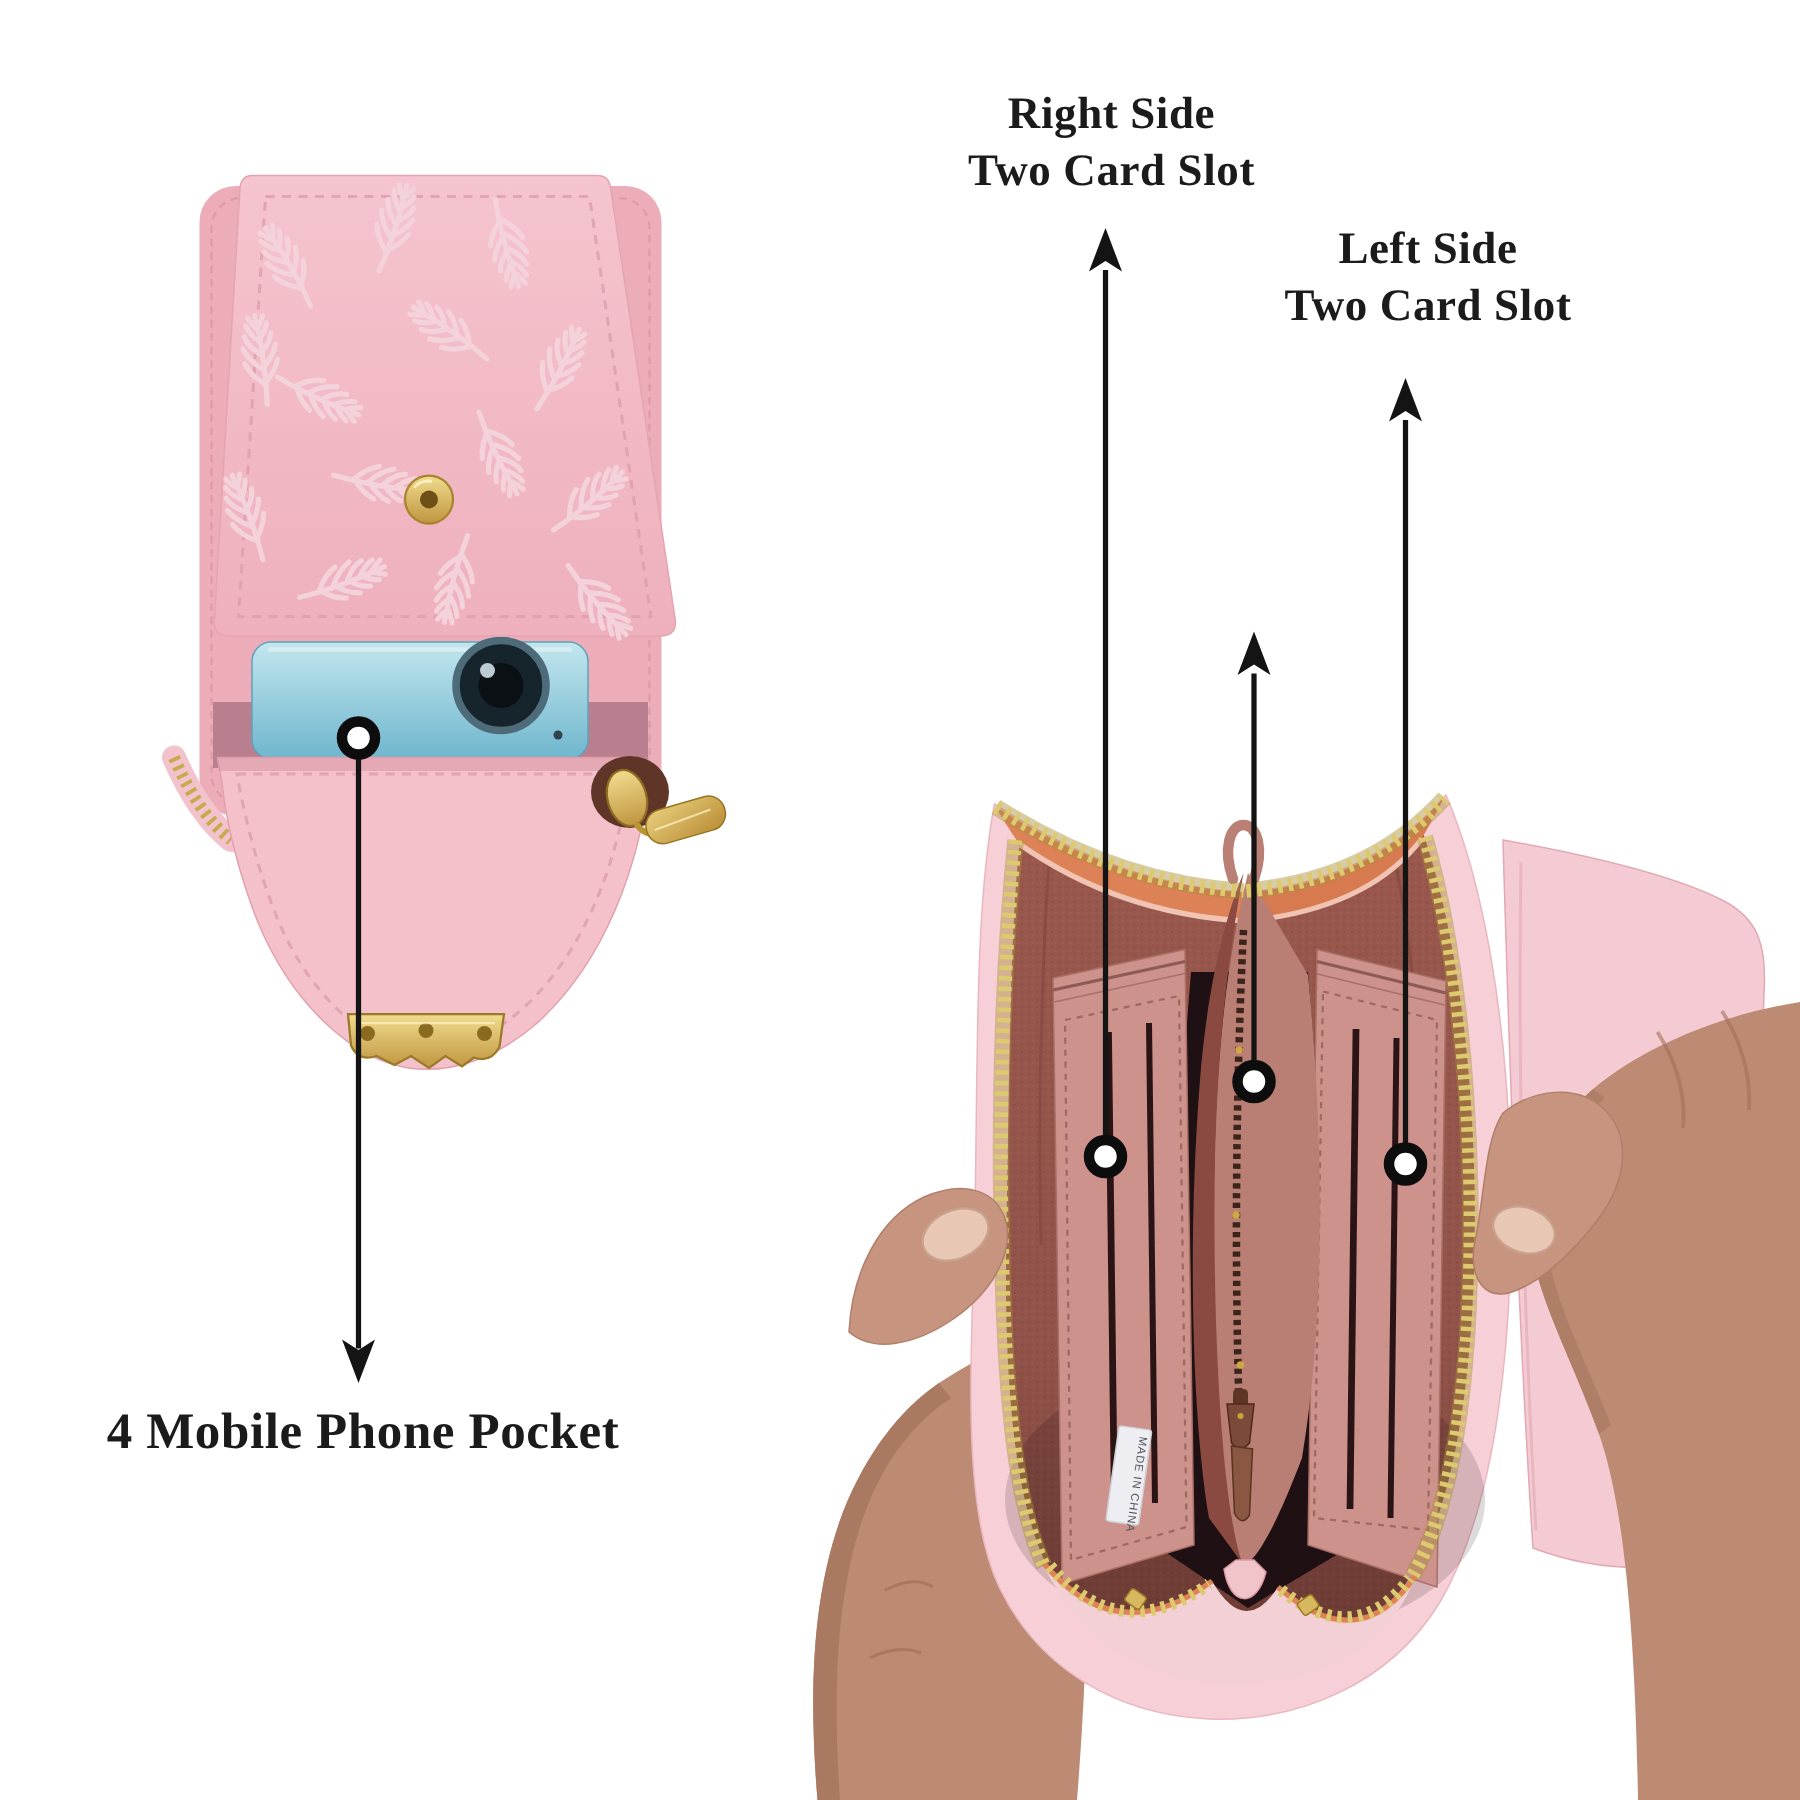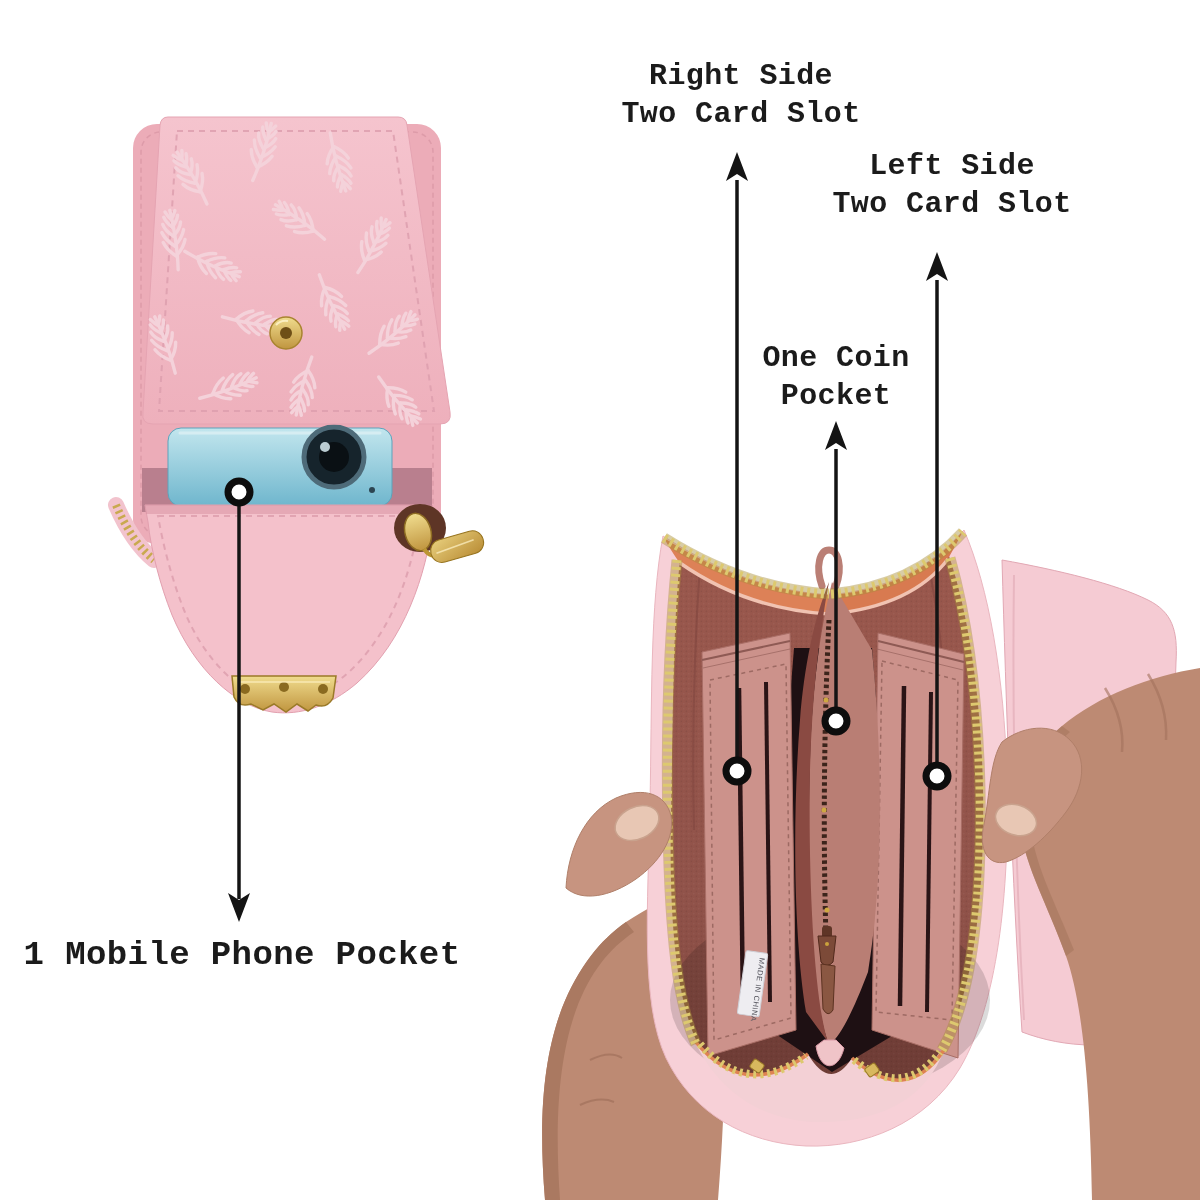--- a/index.html
+++ b/index.html
@@ -3,21 +3,21 @@
 <meta charset="utf-8">
 <style>
   html,body{margin:0;padding:0;background:#fff;}
   #canvas{
     position:relative;width:1200px;height:1200px;background:#ffffff;overflow:hidden;
     font-family:"Liberation Sans",sans-serif;
   }
   #scene{position:absolute;left:0;top:0;}
   .lbl{
     position:absolute;text-align:center;color:#1b1b1b;
-    font-family:Liberation Mono, monospace;font-weight:700;
+    font-family:Liberation Serif, serif;font-weight:700;
     font-size:30px;line-height:38px;letter-spacing:.4px;
   }
   .lbl span{display:block;}
   #lbl-right{left:541px;top:57px;width:400px;}
   #lbl-left{left:752px;top:147px;width:400px;}
   #lbl-coin{left:686px;top:339px;width:300px;}
   #lbl-phone{left:22px;top:934px;width:440px;font-size:34px;line-height:42px;}
 </style>
 </head>
 <body>
@@ -254,20 +254,16 @@
 </svg>
 
 <div class="lbl" id="lbl-right">
   <span>Right Side</span>
   <span>Two Card Slot</span>
 </div>
 <div class="lbl" id="lbl-left">
   <span>Left Side</span>
   <span>Two Card Slot</span>
 </div>
-<div class="lbl" id="lbl-coin">
-  <span>One Coin</span>
-  <span>Pocket</span>
-</div>
 <div class="lbl" id="lbl-phone">
-  <span>1 Mobile Phone Pocket</span>
+  <span>4 Mobile Phone Pocket</span>
 </div>
 </div>
 
 </body></html>

